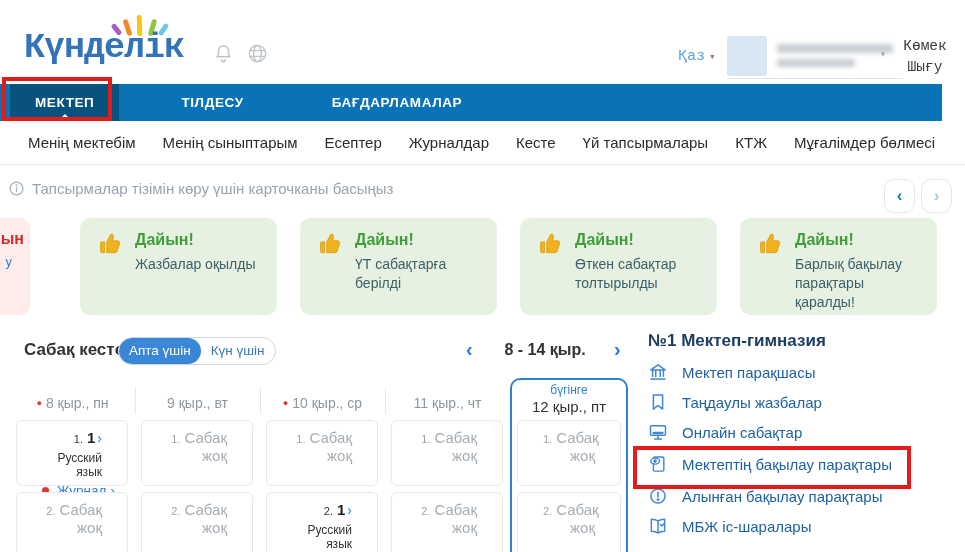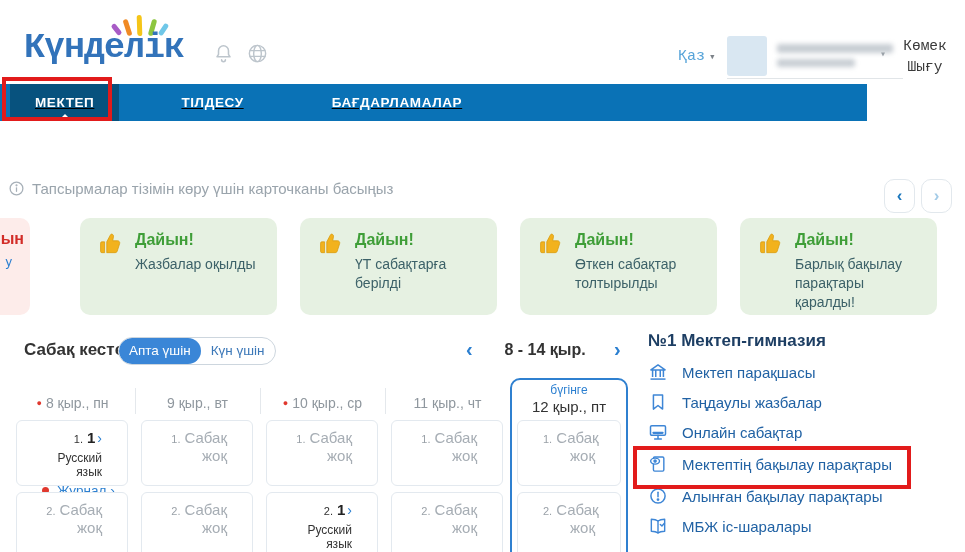--- a/index.html
+++ b/index.html
@@ -24,21 +24,21 @@
   .avatar { position:absolute; left:727px; top:36px; width:40px; height:40px; background:#d9e7f2; border-radius:3px; cursor:pointer; }
   .blur-bar { position:absolute; background:#c7cdd3; border-radius:2px; filter:blur(2.5px); }
   .nb1 { left:777px; top:44px; width:116px; height:9px; }
   .nb2 { left:777px; top:59px; width:78px; height:8px; }
   .user-caret { position:absolute; left:880px; top:48px; color:#9aa1a8; font-size:10px; }
   .user-underline { position:absolute; left:727px; top:78px; width:176px; height:1px; background:#e1e5e8; }
   .help-links { position:absolute; right:10px; top:36px; width:60px; text-align:right; font-size:14.5px; color:#3a3a3a; line-height:21px; }
   .help-links span { display:block; cursor:pointer;text-align:center; }
 
   
-  .navbar { position:absolute; top:84px; left:0; width:867px; height:37px; background:#0a72b6; display:flex;text-decoration:underline; }
+  .navbar { position:absolute; top:84px; left:0; width:942px; height:37px; background:#0a72b6; display:flex; }
   .tab { position:relative; color:#fff; font-size:13.5px; font-weight:bold; letter-spacing:.6px;
          line-height:37px; padding:0 26px; cursor:pointer;margin-left:36px; }
   .tab.active { background:#07527e; padding:0 25px; margin-left:10px; }
   .tab.active::after { content:""; position:absolute; bottom:0; left:50%; transform:translateX(-50%);
          border-left:7px solid transparent; border-right:7px solid transparent; border-bottom:7px solid #fff; }
 
   
   .subnav { position:absolute; top:121px; left:0; width:965px; height:44px; background:#fff;
             display:flex; align-items:center; padding-left:28px; gap:27px; border-bottom:1px solid #ededed; }
   .subnav span { font-size:15px; color:#2b2b2b; cursor:pointer; white-space:nowrap; }
@@ -154,20 +154,30 @@
       <span>Шығу</span>
     </div>
   </div>
 
   <div class="navbar">
     <div class="tab active">МЕКТЕП</div>
     <div class="tab">ТІЛДЕСУ</div>
     <div class="tab">БАҒДАРЛАМАЛАР</div>
   </div>
 
+  <div class="subnav">
+    <span>Менің мектебім</span>
+    <span>Менің сыныптарым</span>
+    <span>Есептер</span>
+    <span>Журналдар</span>
+    <span>Кесте</span>
+    <span>Үй тапсырмалары</span>
+    <span>КТЖ</span>
+    <span>Мұғалімдер бөлмесі</span>
+  </div>
 
   <div class="infobar">
     <div class="info-text">
       <svg width="17" height="17" viewBox="0 0 24 24" fill="none" stroke="#a7b0b8" stroke-width="1.8" stroke-linecap="round">
         <circle cx="12" cy="12" r="9"></circle>
           <path d="M12 11v5"></path>
           <circle cx="12" cy="7.5" r="0.6" fill="#a7b0b8"></circle>
       </svg>
       <span>Тапсырмалар тізімін көру үшін карточканы басыңыз</span>
     </div>

